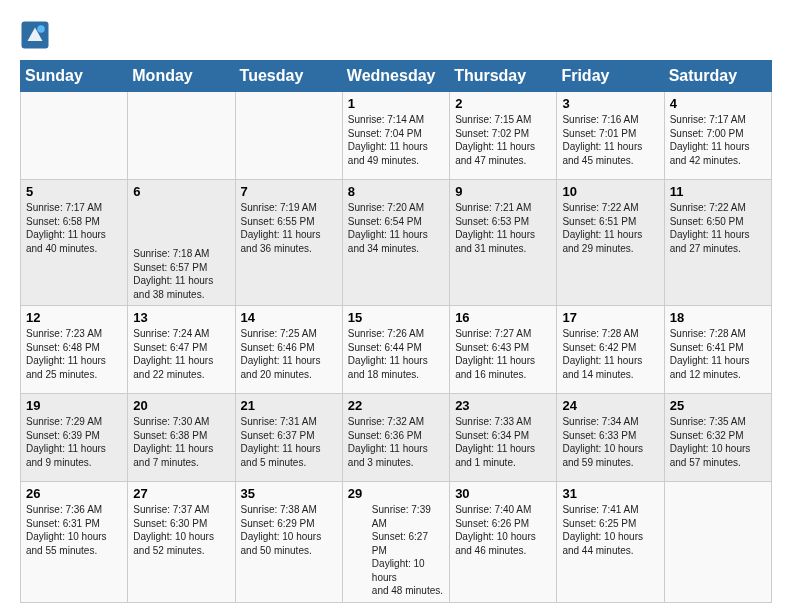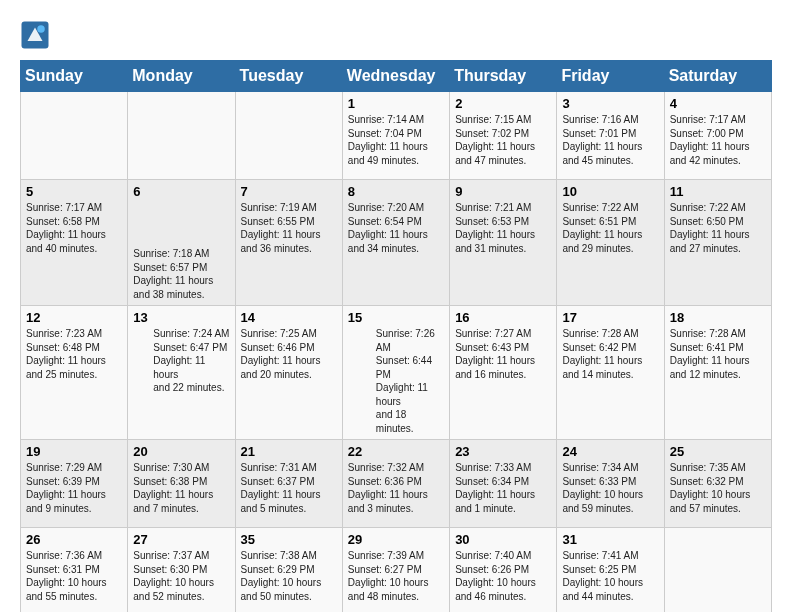--- a/index.html
+++ b/index.html
@@ -209,35 +209,35 @@
       <tr>
         <td>
           <span class="day-num">12</span>
           <div class="day-info" style="white-space: pre-line;">Sunrise: 7:23 AM
 Sunset: 6:48 PM
 Daylight: 11 hours
 and 25 minutes.</div>
         </td>
         <td>
           <span class="day-num">13</span>
-          <div class="day-info" style="white-space: pre-line; margin-left: 20px;">Sunrise: 7:24 AM
+          <div class="day-info" style="white-space: pre-line;">Sunrise: 7:24 AM
 Sunset: 6:47 PM
 Daylight: 11 hours
 and 22 minutes.</div>
         </td>
         <td>
           <span class="day-num">14</span>
           <div class="day-info" style="white-space: pre-line;">Sunrise: 7:25 AM
 Sunset: 6:46 PM
 Daylight: 11 hours
 and 20 minutes.</div>
         </td>
         <td>
           <span class="day-num">15</span>
-          <div class="day-info" style="white-space: pre-line; margin-left: 28px;">Sunrise: 7:26 AM
+          <div class="day-info" style="white-space: pre-line;">Sunrise: 7:26 AM
 Sunset: 6:44 PM
 Daylight: 11 hours
 and 18 minutes.</div>
         </td>
         <td>
           <span class="day-num">16</span>
           <div class="day-info" style="white-space: pre-line;">Sunrise: 7:27 AM
 Sunset: 6:43 PM
 Daylight: 11 hours
 and 16 minutes.</div>
@@ -325,21 +325,21 @@
         </td>
         <td>
           <span class="day-num">35</span>
           <div class="day-info" style="white-space: pre-line;">Sunrise: 7:38 AM
 Sunset: 6:29 PM
 Daylight: 10 hours
 and 50 minutes.</div>
         </td>
         <td>
           <span class="day-num">29</span>
-          <div class="day-info" style="white-space: pre-line;">Sunrise: 7:39 AM
+          <div class="day-info" style="white-space: pre-line; margin-left: 24px;">Sunrise: 7:39 AM
 Sunset: 6:27 PM
 Daylight: 10 hours
 and 48 minutes.</div>
         </td>
         <td>
           <span class="day-num">30</span>
           <div class="day-info" style="white-space: pre-line;">Sunrise: 7:40 AM
 Sunset: 6:26 PM
 Daylight: 10 hours
 and 46 minutes.</div>

